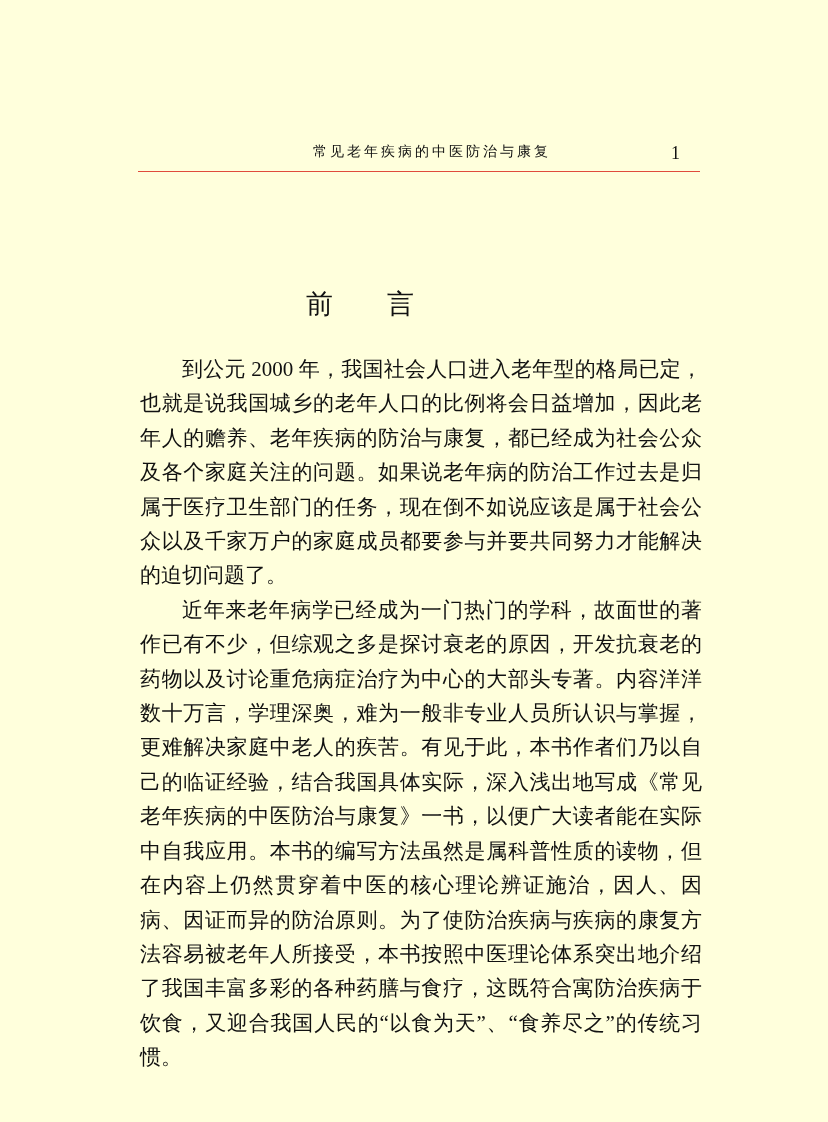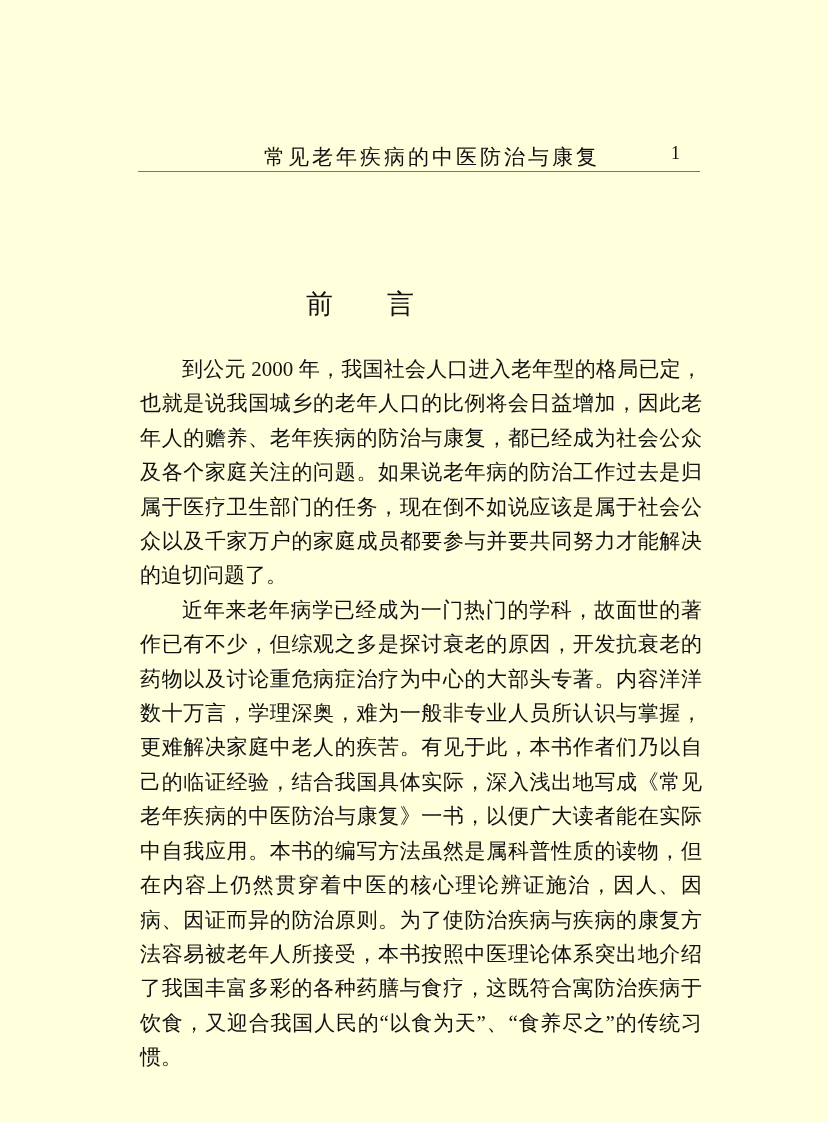--- a/index.html
+++ b/index.html
@@ -22,21 +22,21 @@
       width: 562px;
       height: 31px;
       border-bottom: 1.5px solid #e04b3c;
     }
     .running-title {
       position: absolute;
       left: 0;
       right: 0;
       top: 3px;
       text-align: center;
-      font-size: 21px;
+      font-size: 14px;
       letter-spacing: 3px;
       padding-left: 26px;
     }
     .page-number {
       position: absolute;
       right: 20px;
       top: 3px;
       font-size: 18px;
       font-family: "Liberation Serif", serif;
     }

